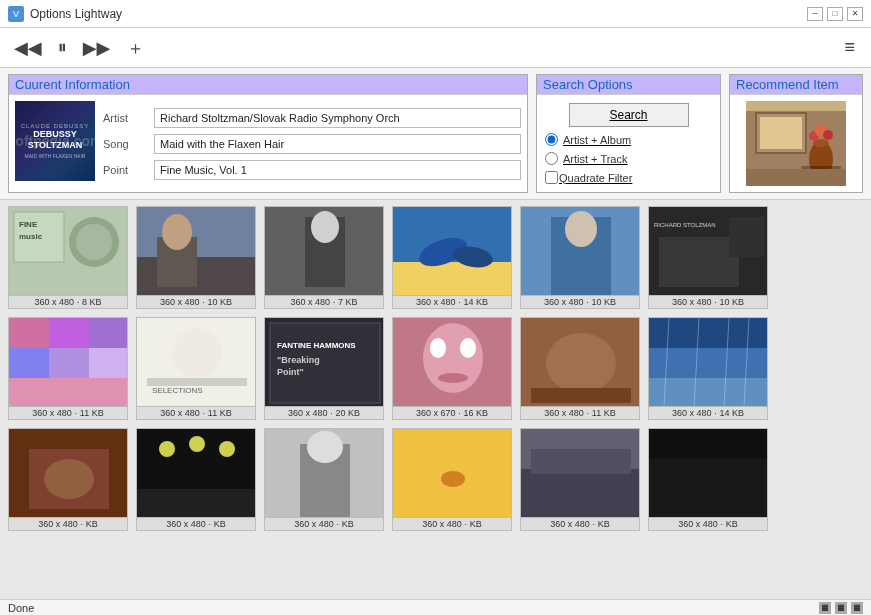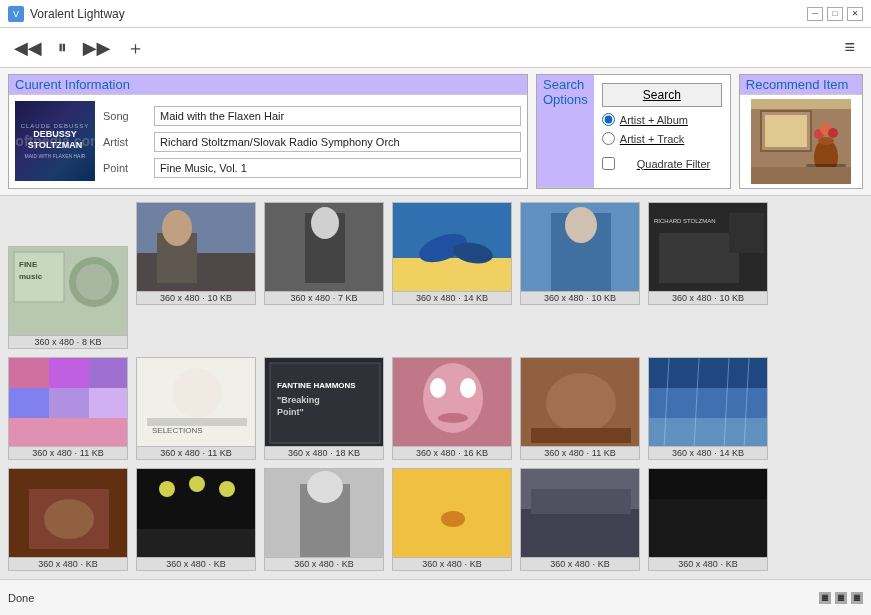--- a/index.html
+++ b/index.html
@@ -202,21 +202,21 @@
       color: #222;
       height: 20px;
     }
 
     
     .search-options-panel {
       border: 1px solid #aaa;
       background: #fff;
       flex: 0 0 185px;
       display: flex;
-      flex-direction: row;
+      flex-direction: column;
     }
     .search-options-content {
       padding: 8px;
       display: flex;
       flex-direction: column;
       gap: 6px;
       flex: 1;
       text-decoration: underline;
     }
     .search-btn {
@@ -235,24 +235,23 @@
       gap: 5px;
       font-size: 11px;
       color: #333;
     }
     .radio-input {
       accent-color: #1565c0;
     }
     .checkbox-row {
       display: flex;
       align-items: center;
-      gap: 22px;
+      gap: 1px;
       font-size: 11px;
       color: #333;
-      margin-top: 6px;
     }
 
     
     .recommend-panel {
       border: 1px solid #aaa;
       background: #fff;
       flex: 1;
       display: flex;
       flex-direction: column;
     }
@@ -311,21 +310,20 @@
       text-align: center;
       padding: 1px 2px;
       background: #ddd;
       border: 1px solid #bbb;
       border-top: none;
     }
 
     
     .thumb-fine-music {
       background: linear-gradient(135deg, #c8d0c0 0%, #d8e0d0 50%, #b0b8a8 100%);
-      margin-top: 44px;
     }
     .thumb-person-sit {
       background: linear-gradient(180deg, #a0b0c0 0%, #808898 40%, #706868 100%);
     }
     .thumb-bw-person {
       background: linear-gradient(180deg, #888 0%, #555 40%, #333 100%);
     }
     .thumb-dolphins {
       background: linear-gradient(180deg, #2060a0 0%, #4080c0 30%, #e8d080 70%, #f0c860 100%);
     }
@@ -368,21 +366,21 @@
     }
     .thumb-orchestra {
       background: linear-gradient(135deg, #808090 0%, #606070 50%, #404050 100%);
     }
     .thumb-dark-scene {
       background: linear-gradient(180deg, #101010 0%, #202020 50%, #181818 100%);
     }
 
     
     .status-bar {
-      height: 36px;
+      height: 16px;
       background: #f5f5f5;
       border-top: 1px solid #ccc;
       display: flex;
       align-items: center;
       padding: 0 8px;
       justify-content: space-between;
       flex-shrink: 0;
     }
     .status-text {
       font-size: 11px;
@@ -407,21 +405,21 @@
     .grid-area::-webkit-scrollbar { width: 12px; }
     .grid-area::-webkit-scrollbar-track { background: #f0f0f0; border-left: 1px solid #ccc; }
     .grid-area::-webkit-scrollbar-thumb { background: #aaa; border: 1px solid #999; }
   </style>
 </head>
 <body>
 
 <div class="title-bar">
   <div class="title-bar-left">
     <div class="title-bar-icon">V</div>
-    <span class="title-bar-text">Voralent Lightway</span>
+    <span class="title-bar-text">Options Lightway</span>
   </div>
   <div class="title-bar-controls">
     <button class="title-btn">─</button>
     <button class="title-btn">□</button>
     <button class="title-btn close">✕</button>
   </div>
 </div>
 
 <div class="toolbar">
   <div class="toolbar-left">
@@ -442,26 +440,26 @@
         <div class="album-thumb-inner">
           <span class="album-thumb-text-top">CLAUDE DEBUSSY</span>
           <span class="album-thumb-text-main">DEBUSSY</span>
           <span class="album-thumb-text-main">STOLTZMAN</span>
           <span class="album-thumb-text-sub">MAID WITH FLAXEN HAIR</span>
         </div>
         <div class="watermark">softpedia.com</div>
       </div>
       <div class="info-fields">
         <div class="info-row">
+          <span class="info-label">Artist</span>
+          <input class="info-value" type="text" readonly="" value="Richard Stoltzman/Slovak Radio Symphony Orch" style="">
+        </div>
+        <div class="info-row">
           <span class="info-label">Song</span>
           <input class="info-value" type="text" readonly="" value="Maid with the Flaxen Hair" style="">
-        </div>
-        <div class="info-row">
-          <span class="info-label">Artist</span>
-          <input class="info-value" type="text" readonly="" value="Richard Stoltzman/Slovak Radio Symphony Orch" style="">
         </div>
         <div class="info-row">
           <span class="info-label">Point</span>
           <input class="info-value" type="text" readonly="" value="Fine Music, Vol. 1" style="">
         </div>
       </div>
     </div>
   </div>
 
   <div class="search-options-panel">
@@ -596,31 +594,31 @@
         <div class="grid-label">360 x 480 · 11 KB</div>
       </div>
       <div class="grid-item">
         <div class="grid-thumb thumb-breaking"><svg width="120" height="90" viewBox="0 0 120 90">
             <rect width="120" height="90" fill="#282830"></rect>
             <rect x="5" y="5" width="110" height="80" fill="#303038" stroke="#505058" stroke-width="1"></rect>
             <text x="12" y="30" fill="#ffffff" font-size="8" font-weight="bold">FANTINE HAMMONS</text>
             <text x="12" y="45" fill="#cccccc" font-size="9" font-weight="bold">"Breaking</text>
             <text x="12" y="57" fill="#cccccc" font-size="9" font-weight="bold">Point"</text>
           </svg></div>
-        <div class="grid-label">360 x 480 · 18 KB</div>
+        <div class="grid-label">360 x 480 · 20 KB</div>
       </div>
       <div class="grid-item">
         <div class="grid-thumb thumb-anime"><svg width="120" height="90" viewBox="0 0 120 90">
             <rect width="120" height="90" fill="#c07888"></rect>
             <ellipse cx="60" cy="40" rx="30" ry="35" fill="#e0a0b0"></ellipse>
             <ellipse cx="45" cy="30" rx="8" ry="10" fill="#ffffff"></ellipse>
             <ellipse cx="75" cy="30" rx="8" ry="10" fill="#ffffff"></ellipse>
             <ellipse cx="60" cy="60" rx="15" ry="5" fill="#c07080"></ellipse>
           </svg></div>
-        <div class="grid-label">360 x 480 · 16 KB</div>
+        <div class="grid-label">360 x 670 · 16 KB</div>
       </div>
       <div class="grid-item">
         <div class="grid-thumb thumb-jazz"><svg width="120" height="90" viewBox="0 0 120 90">
             <rect width="120" height="90" fill="#906040"></rect>
             <ellipse cx="60" cy="45" rx="35" ry="30" fill="#a07050"></ellipse>
             <rect x="10" y="70" width="100" height="15" fill="#704020"></rect>
           </svg></div>
         <div class="grid-label">360 x 480 · 11 KB</div>
       </div>
       <div class="grid-item">

